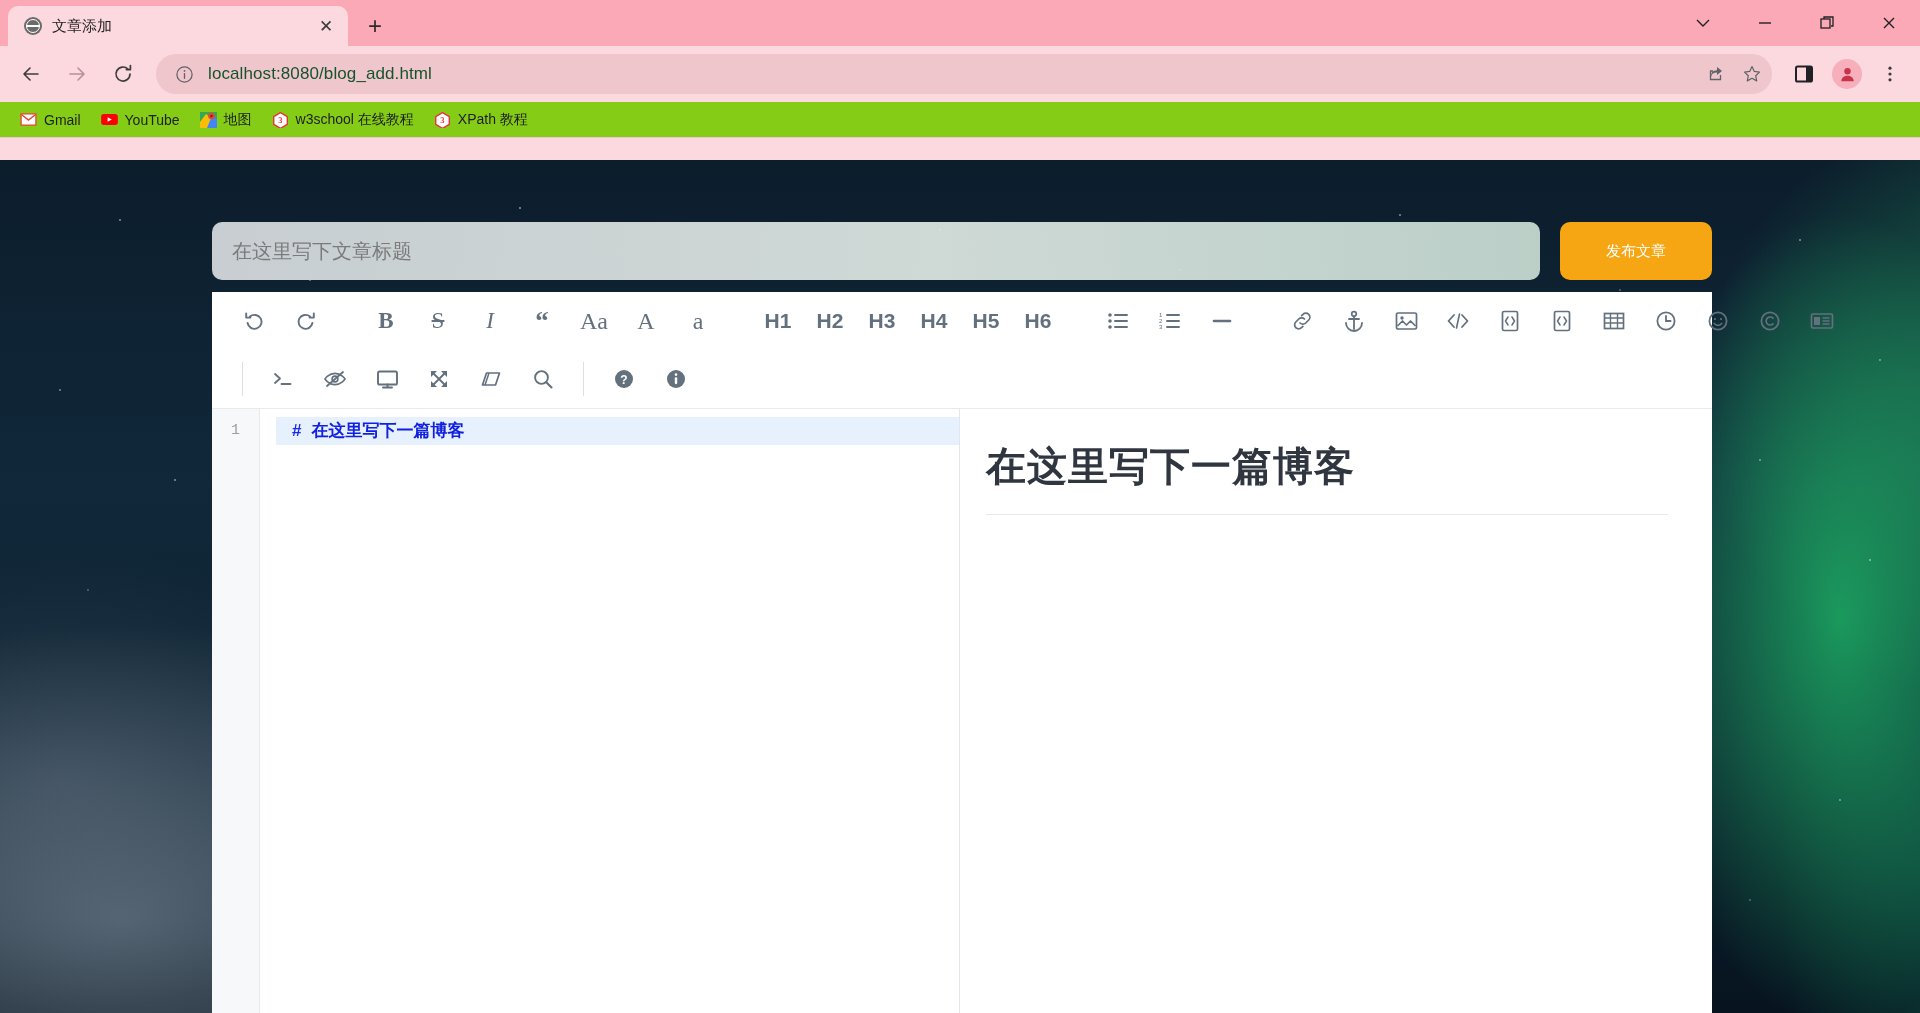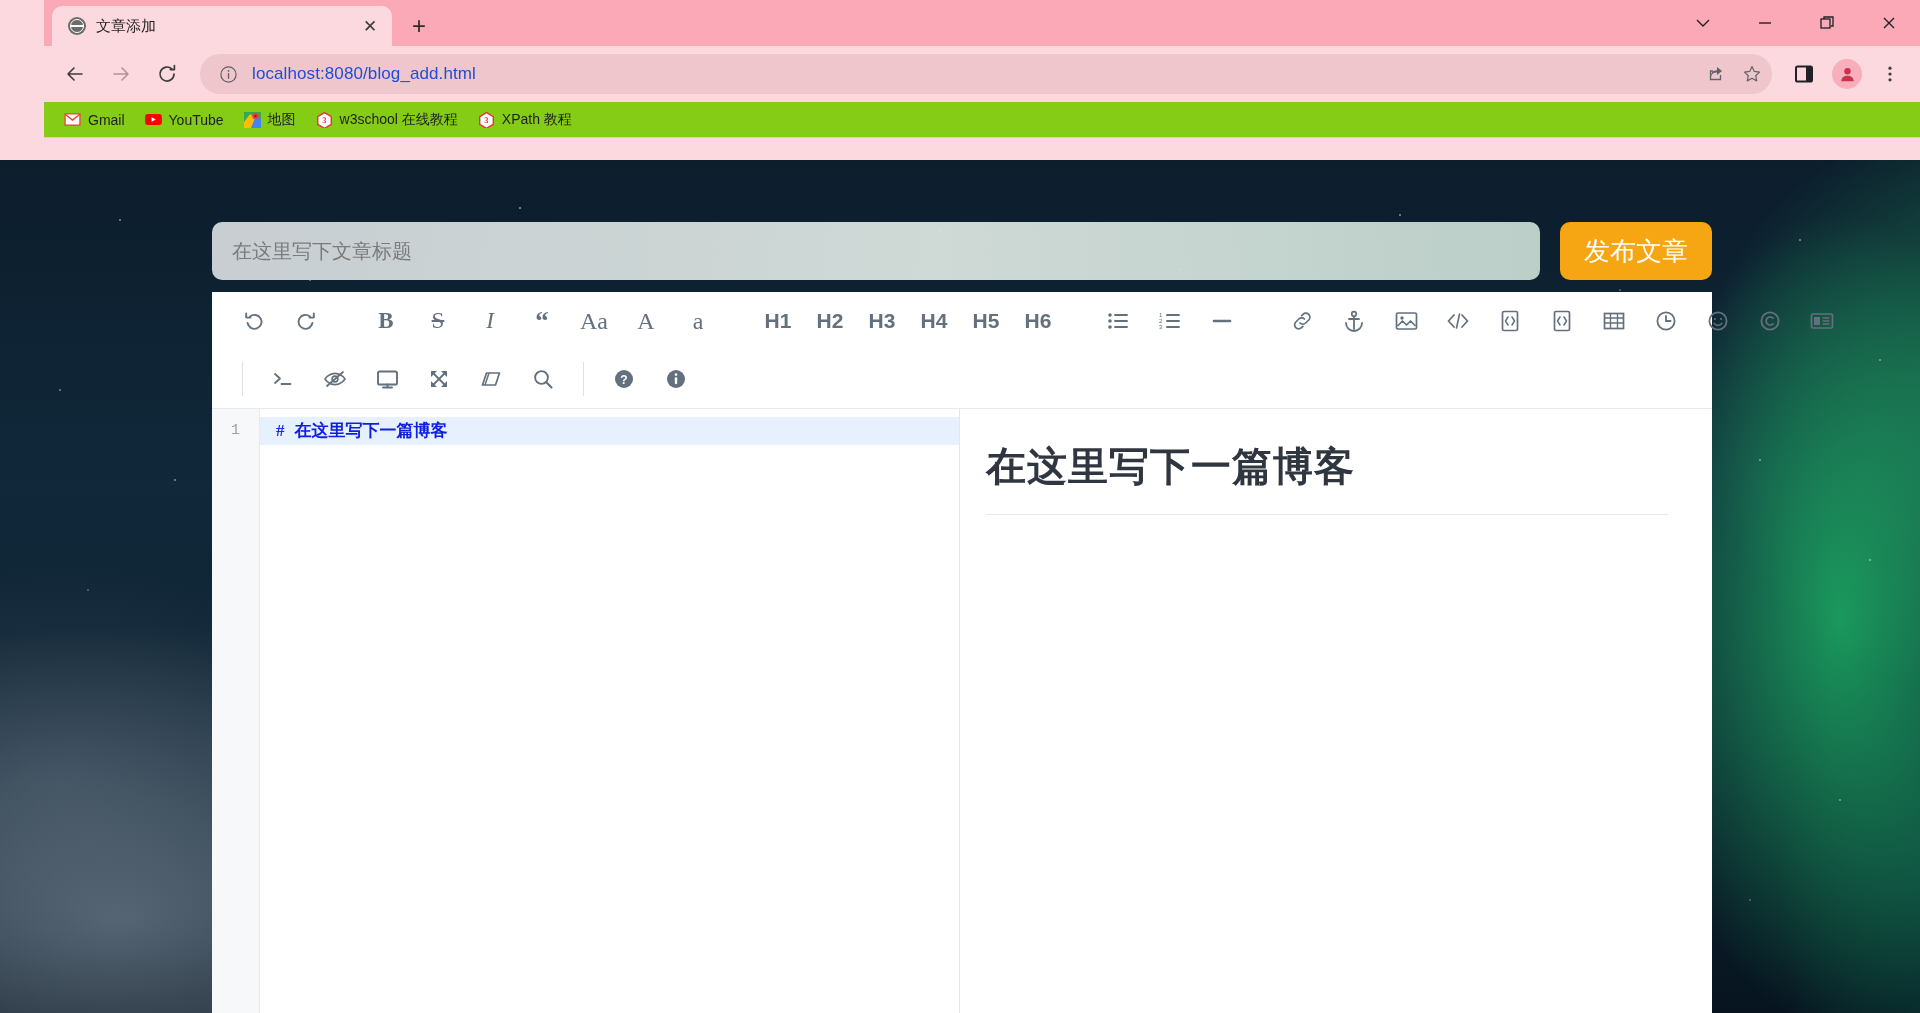--- a/index.html
+++ b/index.html
@@ -2,21 +2,21 @@
 <html><head>
 <meta charset="utf-8">
 <style>
   * { box-sizing: border-box; margin: 0; padding: 0; }
   html, body {
     width: 1920px; height: 1013px; overflow: hidden;
     font-family: "Liberation Sans", "DejaVu Sans", sans-serif;
   }
 
   
-  .browser { width: 1920px; height: 715px; position: relative; background: #fbd9de; padding-left: 44px; }
+  .browser { width: 1920px; height: 715px; position: relative; background: #fbd9de; }
 
   .tabstrip {
     height: 46px; background: #fba9b6; position: relative;
     display: flex; align-items: flex-end; padding-left: 8px;
   }
   .tab {
     width: 340px; height: 40px; background: #fbd9de;
     border-radius: 10px 10px 0 0; display: flex; align-items: center;
     padding: 0 10px 0 16px; gap: 10px; position: relative;
   }
@@ -58,21 +58,21 @@
   }
   .navbtn {
     width: 42px; height: 42px; border-radius: 50%;
     display: flex; align-items: center; justify-content: center; color: #3c3c3c;
   }
   .omnibox {
     flex: 1; height: 40px; background: #f0c6cd; border-radius: 20px;
     display: flex; align-items: center; padding: 0 8px 0 16px;
     margin: 0 8px; gap: 12px;
   }
-  .omni-url { font-size: 17px; color: #1d4ed8; flex: 1; letter-spacing: .1px; }
+  .omni-url { font-size: 17px; color: #14532d; flex: 1; letter-spacing: .1px; }
   .omni-icon { width: 24px; height: 24px; display: flex; align-items: center; justify-content: center; }
   .tb-right { display: flex; align-items: center; gap: 2px; }
   .tb-ico {
     width: 40px; height: 40px; border-radius: 50%;
     display: flex; align-items: center; justify-content: center; color: #3c3c3c;
   }
   .avatar {
     width: 30px; height: 30px; border-radius: 50%; background: #f6afbb;
     display: flex; align-items: center; justify-content: center; margin: 0 6px;
   }
@@ -118,21 +118,21 @@
   }
   .title-input {
     flex: 1; height: 58px; border-radius: 10px; border: none;
     background: linear-gradient(90deg, rgba(214,219,222,.93), rgba(223,233,228,.92) 55%, rgba(206,226,216,.9));
     padding: 0 20px; font-size: 20px; color: #2c2c2c;
     font-family: "Liberation Sans", sans-serif; outline: none;
   }
   .title-input::placeholder { color: #7b7b7b; }
   .publish-btn {
     width: 152px; height: 58px; border: none; border-radius: 10px;
-    background: #f5a612; color: #fff; font-size: 26px; font-weight: 500;
+    background: #f5a612; color: #fff; font-size: 15px; font-weight: 500;
     font-family: "Liberation Sans", sans-serif; cursor: pointer;
   }
 
   
   .editor {
     position: absolute; left: 212px; top: 132px;
     width: 1500px; height: 721px; background: #fff;
     display: flex; flex-direction: column;
   }
   .tb-row {
@@ -155,22 +155,22 @@
     width: 48px; background: #f7f8fa; border-right: 1px solid #e8eaed;
     padding-top: 8px; text-align: center;
   }
   .lineno {
     font-family: "Liberation Mono", "DejaVu Sans Mono", monospace;
     font-size: 15px; color: #9aa0a6; line-height: 28px;
   }
   .code-lines { flex: 1; padding-top: 8px; }
   .code-line {
     height: 28px; line-height: 28px; background: #e7f0fd; padding-left: 16px;
-    font-family: Liberation Serif, serif;
-    font-size: 17px; color: #1020e0; font-weight: 700; white-space: nowrap;
+    font-family: Liberation Sans, sans-serif;
+    font-size: 17px; color: #1020e0; font-weight: 700; white-space: nowrap; margin-left: 16px;
   }
   .code-hash { color: #1a2ae8; margin-right: 10px; }
 
   .preview-pane { flex: 1; padding: 30px 44px 0 26px; background: #fff; overflow: hidden; }
   .preview-h1 {
     font-size: 40px; font-weight: 700; color: #2f3640;
     padding-bottom: 20px; border-bottom: 1px solid #e6e8eb; letter-spacing: 1px;
   }
 </style>
 </head>

